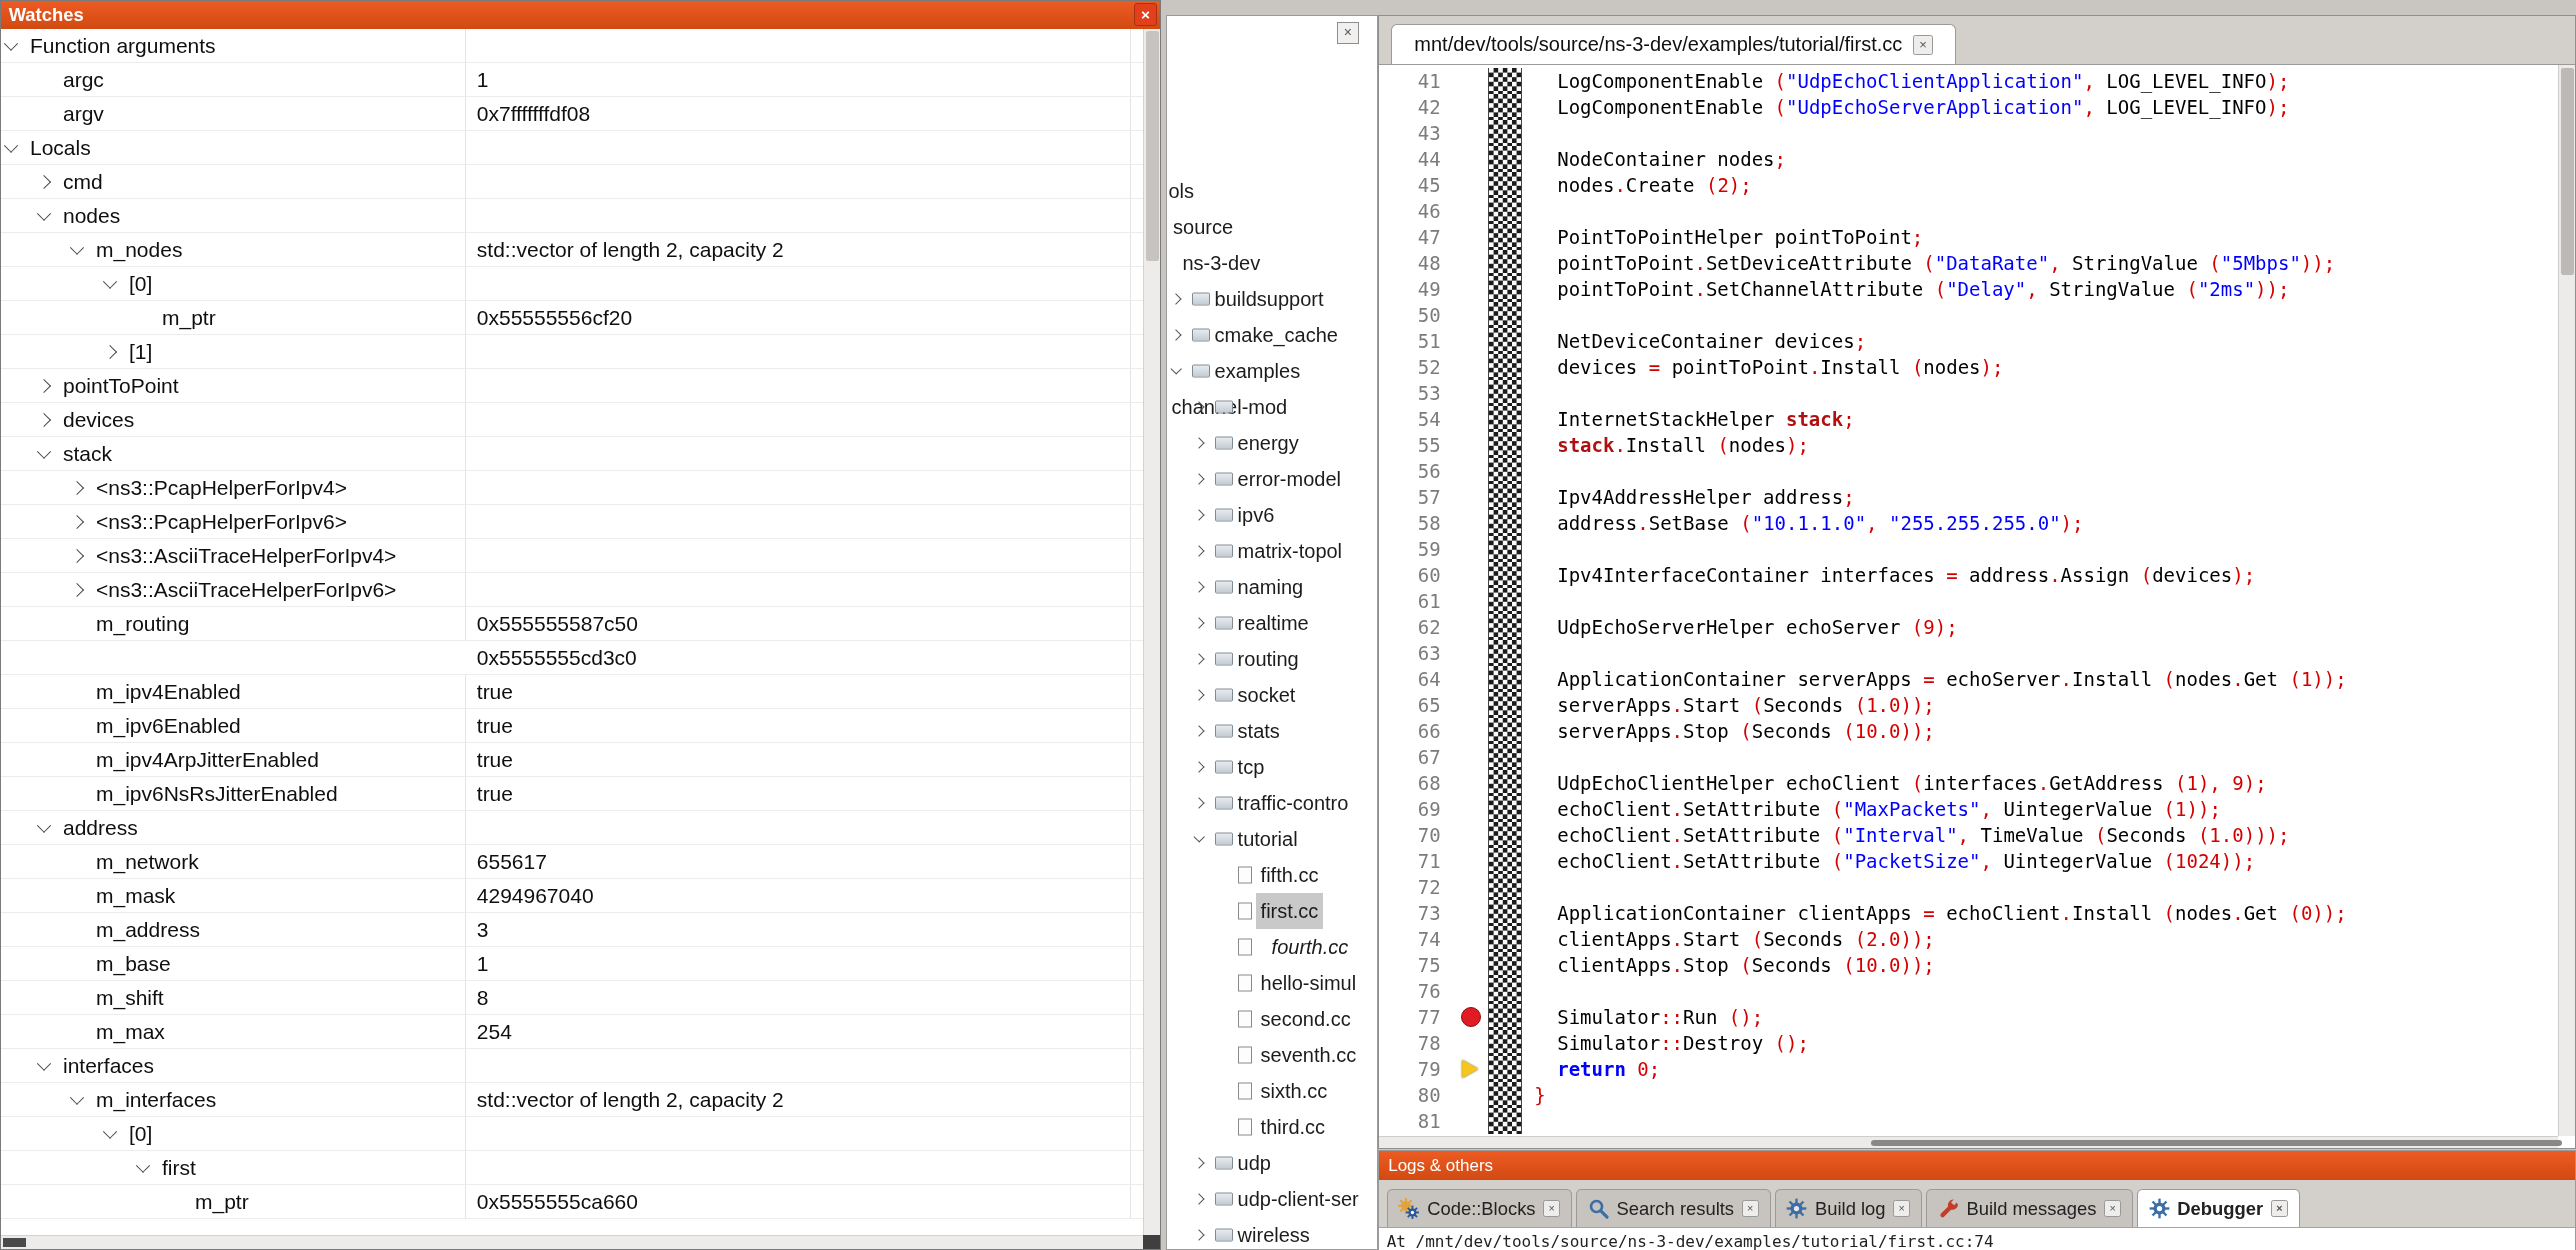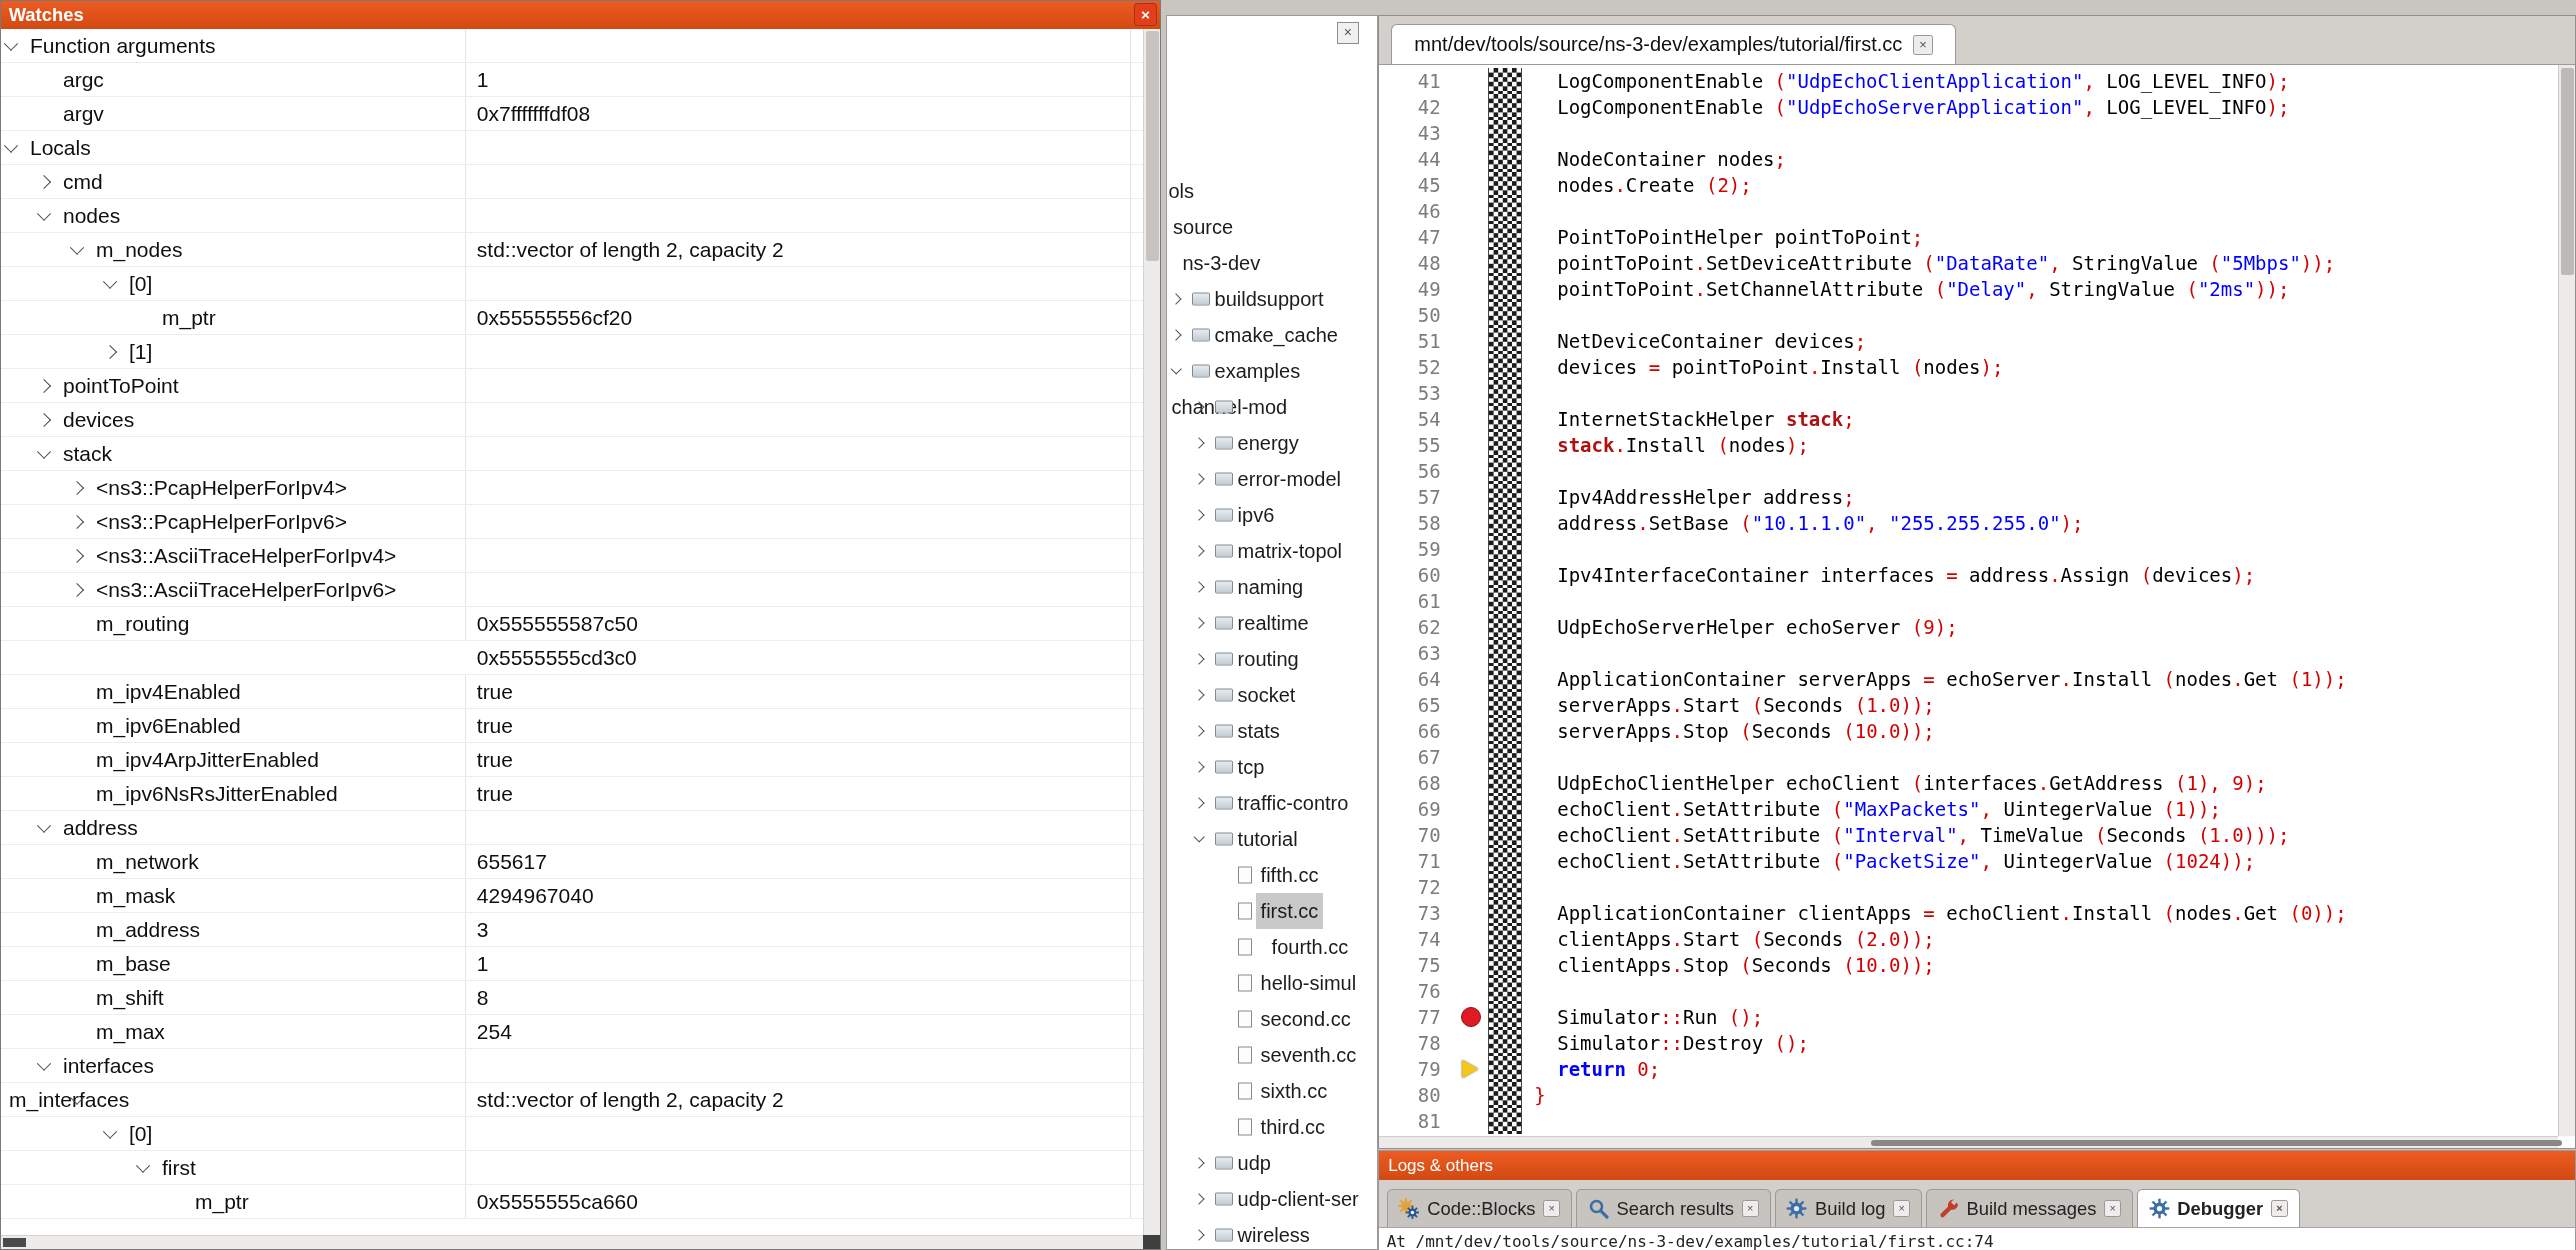--- a/index.html
+++ b/index.html
@@ -194,21 +194,21 @@
       </div>
       <div class="wrow">
         <div class="wname"><span class="wlabel" style="padding-left: 95px;">m_max</span></div>
         <div class="wvalue">254</div>
       </div>
       <div class="wrow">
         <div class="wname"><span class="chev down" style="left: 38px;"></span><span class="wlabel" style="padding-left: 62px;">interfaces</span></div>
         <div class="wvalue"></div>
       </div>
       <div class="wrow">
-        <div class="wname"><span class="chev down" style="left: 71px;"></span><span class="wlabel" style=" margin-left: 8px;">m_interfaces</span></div>
+        <div class="wname"><span class="chev down" style="left: 71px;"></span><span class="wlabel" style="padding-left: 95px;">m_interfaces</span></div>
         <div class="wvalue">std::vector of length 2, capacity 2</div>
       </div>
       <div class="wrow">
         <div class="wname"><span class="chev down" style="left: 104px;"></span><span class="wlabel" style="padding-left: 128px;">[0]</span></div>
         <div class="wvalue"></div>
       </div>
       <div class="wrow">
         <div class="wname"><span class="chev down" style="left: 137px;"></span><span class="wlabel" style="padding-left: 161px;">first</span></div>
         <div class="wvalue"></div>
       </div>
@@ -243,21 +243,21 @@
       <div class="trow"><span class="chev right" style="left: 28px;"></span><span class="ticon folder" style="left: 48px;"></span><span class="tlabel" style="margin-left: 66px;">naming</span></div>
       <div class="trow"><span class="chev right" style="left: 28px;"></span><span class="ticon folder" style="left: 48px;"></span><span class="tlabel" style="margin-left: 66px;">realtime</span></div>
       <div class="trow"><span class="chev right" style="left: 28px;"></span><span class="ticon folder" style="left: 48px;"></span><span class="tlabel" style="margin-left: 66px;">routing</span></div>
       <div class="trow"><span class="chev right" style="left: 28px;"></span><span class="ticon folder" style="left: 48px;"></span><span class="tlabel" style="margin-left: 66px;">socket</span></div>
       <div class="trow"><span class="chev right" style="left: 28px;"></span><span class="ticon folder" style="left: 48px;"></span><span class="tlabel" style="margin-left: 66px;">stats</span></div>
       <div class="trow"><span class="chev right" style="left: 28px;"></span><span class="ticon folder" style="left: 48px;"></span><span class="tlabel" style="margin-left: 66px;">tcp</span></div>
       <div class="trow"><span class="chev right" style="left: 28px;"></span><span class="ticon folder" style="left: 48px;"></span><span class="tlabel" style="margin-left: 66px;">traffic-contro</span></div>
       <div class="trow"><span class="chev down" style="left: 28px;"></span><span class="ticon folder" style="left: 48px;"></span><span class="tlabel" style="margin-left: 66px;">tutorial</span></div>
       <div class="trow"><span class="ticon file" style="left: 71px;"></span><span class="tlabel" style="margin-left: 89px;">fifth.cc</span></div>
       <div class="trow"><span class="ticon file" style="left: 71px;"></span><span class="tlabel sel" style="margin-left: 89px;">first.cc</span></div>
-      <div class="trow"><span class="ticon file" style="left: 71px;"></span><span class="tlabel" style="margin-left: 100px;">fourth.cc</span></div>
+      <div class="trow"><span class="ticon file" style="left: 71px;"></span><span class="tlabel" style="margin-left: 100px; font-style: italic;">fourth.cc</span></div>
       <div class="trow"><span class="ticon file" style="left: 71px;"></span><span class="tlabel" style="margin-left: 89px;">hello-simul</span></div>
       <div class="trow"><span class="ticon file" style="left: 71px;"></span><span class="tlabel" style="margin-left: 89px;">second.cc</span></div>
       <div class="trow"><span class="ticon file" style="left: 71px;"></span><span class="tlabel" style="margin-left: 89px;">seventh.cc</span></div>
       <div class="trow"><span class="ticon file" style="left: 71px;"></span><span class="tlabel" style="margin-left: 89px;">sixth.cc</span></div>
       <div class="trow"><span class="ticon file" style="left: 71px;"></span><span class="tlabel" style="margin-left: 89px;">third.cc</span></div>
       <div class="trow"><span class="chev right" style="left: 28px;"></span><span class="ticon folder" style="left: 48px;"></span><span class="tlabel" style="margin-left: 66px;">udp</span></div>
       <div class="trow"><span class="chev right" style="left: 28px;"></span><span class="ticon folder" style="left: 48px;"></span><span class="tlabel" style="margin-left: 66px;">udp-client-ser</span></div>
       <div class="trow"><span class="chev right" style="left: 28px;"></span><span class="ticon folder" style="left: 48px;"></span><span class="tlabel" style="margin-left: 66px;">wireless</span></div>
     </div>
 </div>

